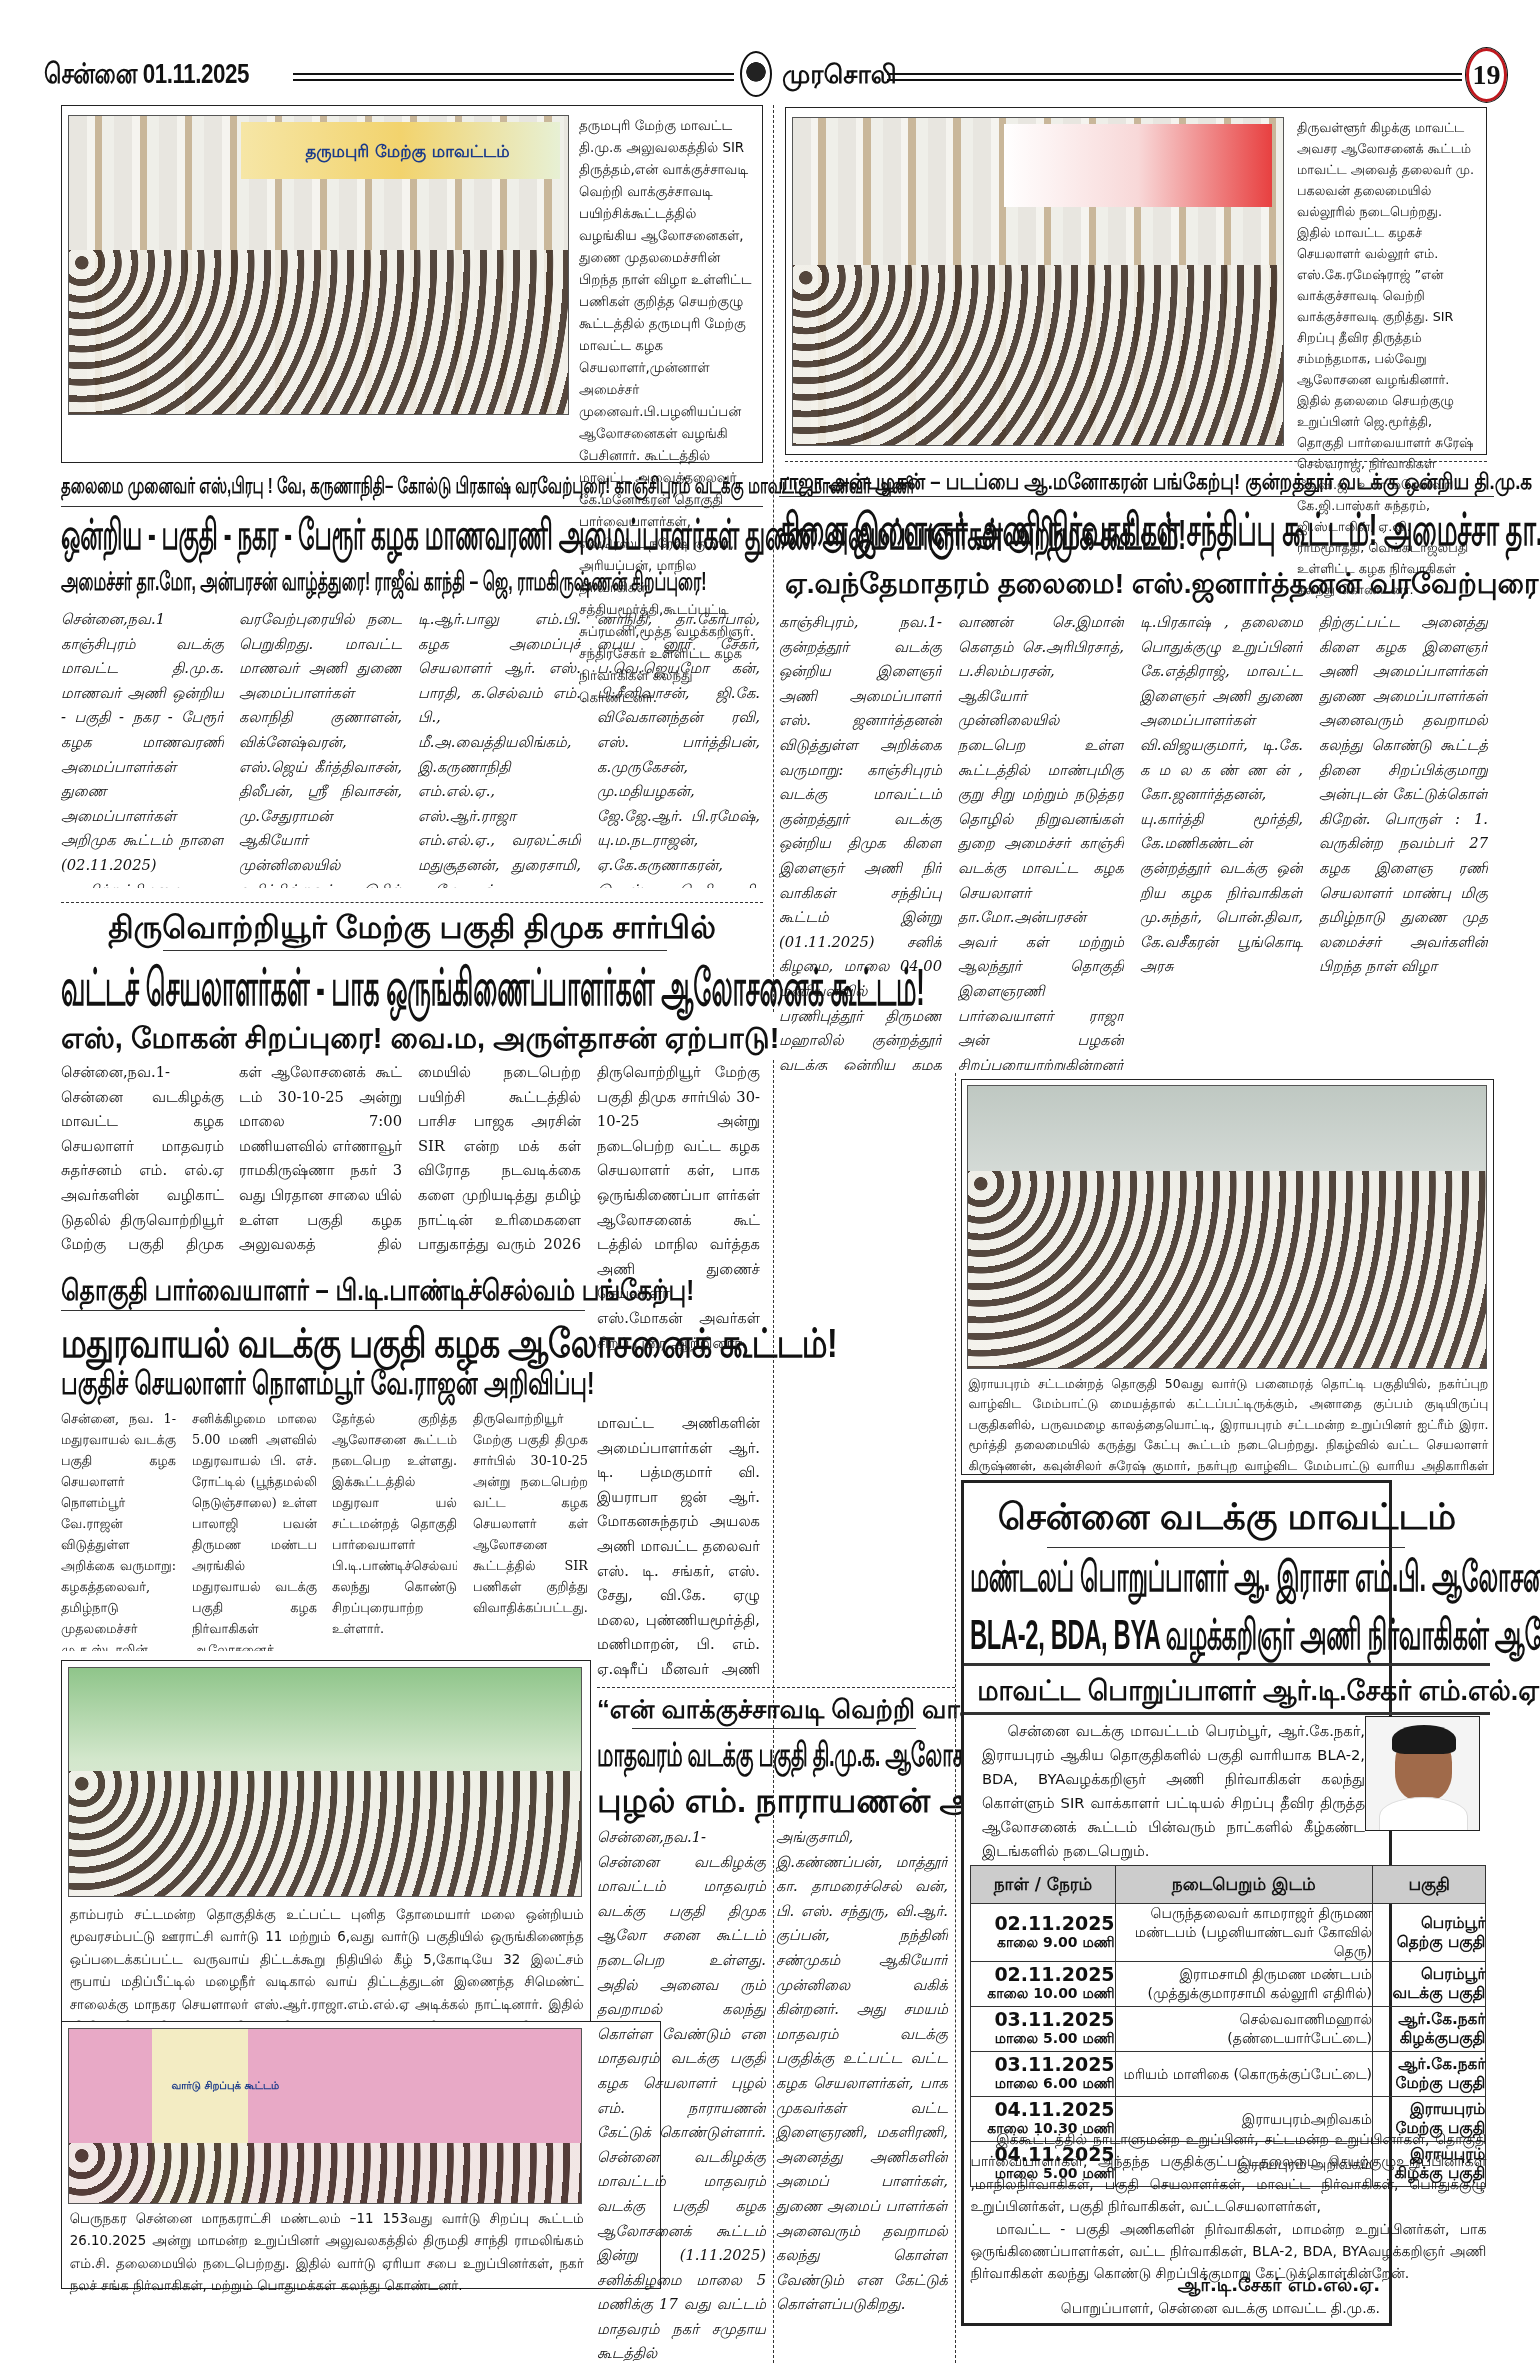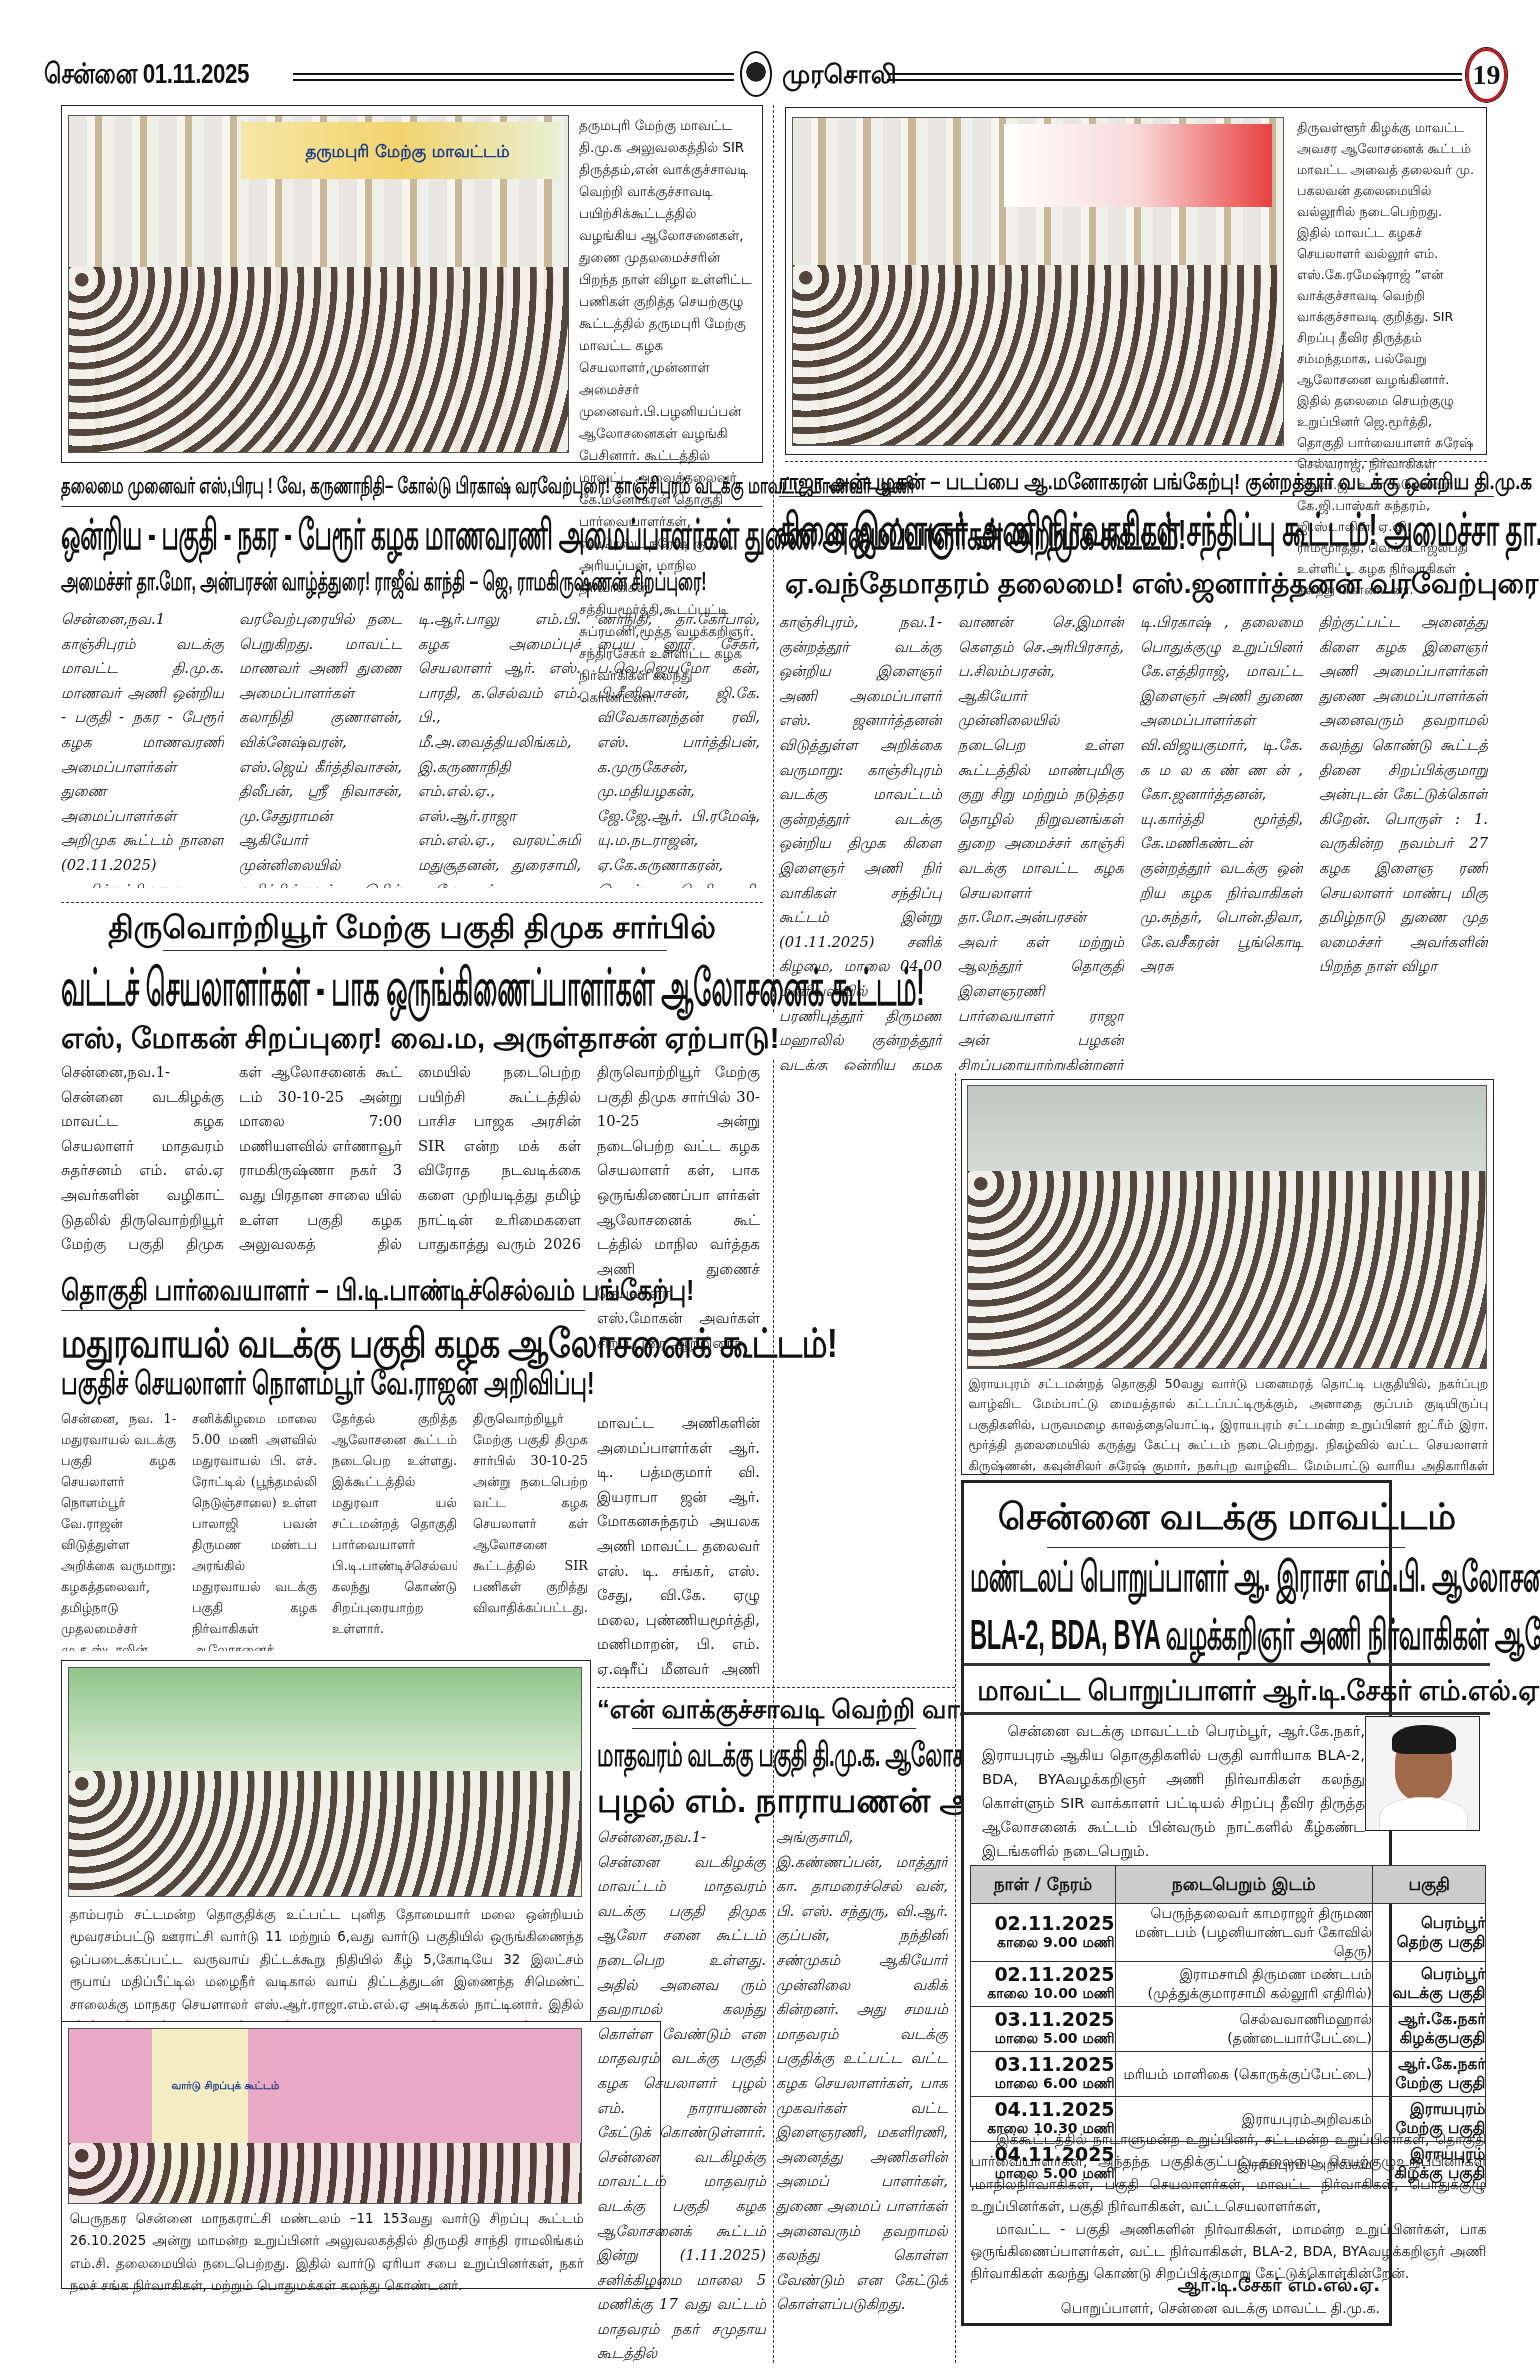--- a/index.html
+++ b/index.html
@@ -45,21 +45,21 @@
 <div class="abs masthead">
   <div class="mh-date">சென்னை 01.11.2025</div>
   <div class="mh-rule" style="left:255px;width:441px;"></div>
   <div class="mh-logo"></div>
   <div class="mh-name">முரசொலி</div>
   <div class="mh-rule" style="left:849px;width:575px;"></div>
   <div class="mh-page">19</div>
 </div>
 
 <div class="box" style="left:61px;top:105px;width:702px;height:358px;">
-  <div class="photo" style="left:6.4px;top:9px;width:501px;height:338px;">
+  <div class="photo" style="left:6.4px;top:9px;width:501px;height:300px;">
     <div class="sky crowd"></div>
     <div class="banner" style="left:172px;top:6.4px;width:319px;height:57px;"></div>
     <div style="position:absolute;left:236px;top:25.5px;font-size:16.6px;font-weight:bold;color:#1a3a8a;">தருமபுரி மேற்கு மாவட்டம்</div>
     <div class="people"></div>
   </div>
   <div class="caption" style="position:absolute;left:517px;top:9px;width:176px;font-size:13.4px;line-height:22px;text-align:left;">தருமபுரி மேற்கு மாவட்ட தி.மு.க அலுவலகத்தில் SIR திருத்தம்,என் வாக்குச்சாவடி வெற்றி வாக்குச்சாவடி பயிற்சிக்கூட்டத்தில் வழங்கிய ஆலோசனைகள், துணை முதலமைச்சரின் பிறந்த நாள் விழா உள்ளிட்ட பணிகள் குறித்த செயற்குழு கூட்டத்தில் தருமபுரி மேற்கு மாவட்ட கழக செயலாளர்,முன்னாள் அமைச்சர் முனைவர்.பி.பழனியப்பன் ஆலோசனைகள் வழங்கி பேசினார். கூட்டத்தில் மாவட்ட அவைத்தலைவர் கே.மனோகரன் தொகுதி பார்வையாளர்கள், எவரெஸ்ட் நரேஷ் குமார், அரியப்பன், மாநில நிர்வாகிகள் சத்தியமூர்த்தி,கூடப்பட்டி சுப்ரமணி,மூத்த வழக்கறிஞர். சந்திரசேகர் உள்ளிட்ட கழக நிர்வாகிகள் கலந்து கொண்டனர்.</div>
 </div>
 
 <div class="dash-v" style="left:773px;top:105px;height:907px;"></div>
 

